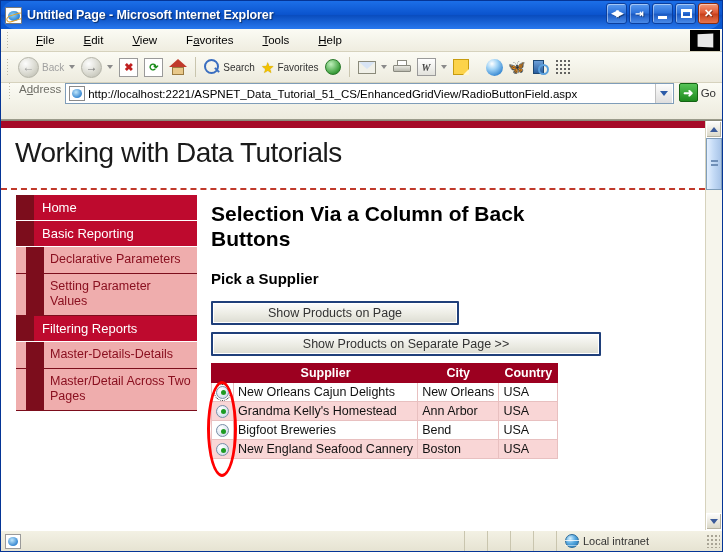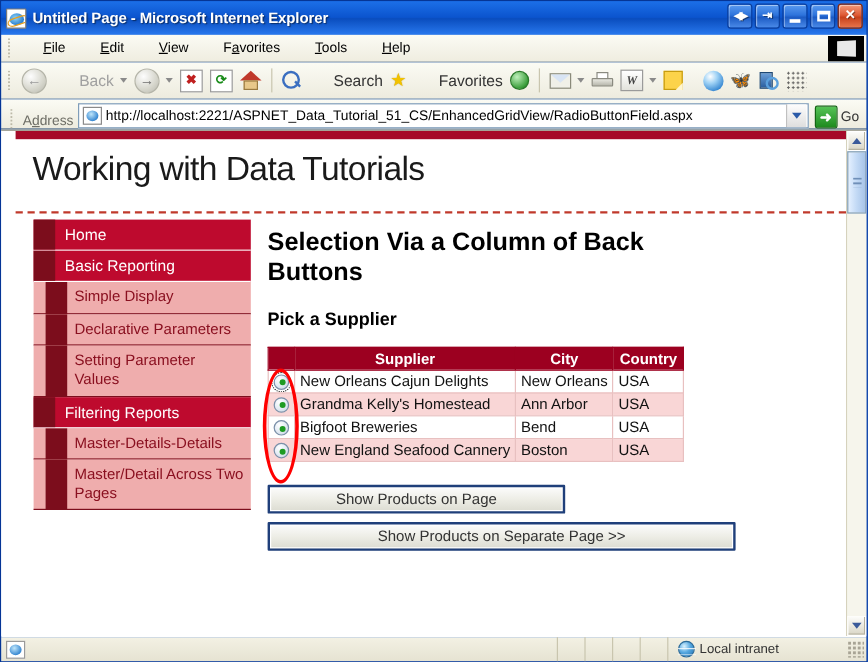--- a/index.html
+++ b/index.html
@@ -20,20 +20,21 @@
     display: flex; flex-direction: column;
   }
 
   
   #titlebar {
     height: 28px; flex: none;
     background: linear-gradient(180deg,#1C6FE8 0%, #0B54CE 48%, #0A4DBE 52%, #2878EE 100%);
     display: flex; align-items: center;
     padding: 0 3px 0 4px;
     position: relative;
+    border-radius: 14px;
   }
   #titlebar .ie-logo {
     width: 17px; height: 17px; flex: none; margin-right: 5px;
     background: #fff; border: 1px solid #7a7a7a; border-radius: 1px;
     position: relative; overflow: hidden;
   }
   #titlebar .ie-logo:before {
     content: ""; position: absolute; left: 2px; top: 3px; width: 12px; height: 10px;
     background: radial-gradient(ellipse at 40% 40%, #8fd4f7 0%, #2a7fd0 70%);
     border-radius: 50%;
@@ -109,21 +110,21 @@
 
   
   #toolbar {
     height: 31px; flex: none;
     background: linear-gradient(180deg,#FBFBF4 0%, #EDEBDE 100%);
     border-bottom: 1px solid #D6D2BD;
     display: flex; align-items: center;
   }
   .tb-sep { width: 1px; height: 20px; background: #C9C5AE; margin: 0 5px; flex: none; }
   .tb-item { display: flex; align-items: center; gap: 3px; padding: 0 3px; white-space: nowrap; }
-  .tb-label { font-size: 13px; color: #333; margin-left: 24px; }
+  .tb-label { font-size: 10px; color: #333; }
   .tb-label.dim { color: #A0A0A0; }
   .tb-caret {
     width: 0; height: 0; border-left: 3.5px solid transparent; border-right: 3.5px solid transparent;
     border-top: 4px solid #8a8a8a; margin-left: 2px;
   }
   .circ-btn {
     width: 21px; height: 21px; border-radius: 50%;
     background: radial-gradient(circle at 35% 30%, #fdfdfd 0%, #d6d6cc 60%, #b6b6ac 100%);
     border: 1px solid #b4b4a8;
     display: flex; align-items: center; justify-content: center;
@@ -218,24 +219,24 @@
   }
   .grid-icon {
     width: 17px; height: 17px;
     background-image: radial-gradient(circle, #4a4a4a 38%, transparent 39%);
     background-size: 4px 4px;
     opacity: .85;
   }
 
   
   #addressbar {
-    height: 25px; flex: none;
+    height: 37px; flex: none;
     background: linear-gradient(180deg,#FBFBF4 0%, #EDEBDE 100%);
     border-bottom: 1px solid #9a9a8a;
-    display: flex; align-items: flex-end; padding: 0 2px;
+    display: flex; align-items: flex-start; padding: 0 2px;
   }
   #address-label { font-size: 11.5px; color: #6e6e66; margin: 0 4px 0 2px; white-space: nowrap; }
   #address-field {
     flex: 1; height: 21px;
     background: #fff; border: 1px solid #7F9DB9;
     display: flex; align-items: center; padding: 0 1px;
     min-width: 0;
   }
   #address-field .page-icon {
     width: 16px; height: 15px; flex: none; margin: 0 3px 0 2px;
@@ -269,21 +270,21 @@
   }
   #go-button .golabel { font-size: 11.5px; color: #333; }
 
   
   #viewport {
     flex: 1; position: relative; background: #fff;
     border-top: 1px solid #8a8a7a;
     display: flex; overflow: hidden;
   }
   #page {
-    flex: 1; position: relative; background: #fff; overflow: hidden; padding-left: 12px;
+    flex: 1; position: relative; background: #fff; overflow: hidden;
   }
   #topbar-red { height: 7px; background: #A60A28; }
 
   #page-header {
     display: flex; align-items: flex-start;
     padding: 6px 12px 8px 14px;
     border-bottom: 2px dashed #C0392B;
     min-height: 62px;
   }
   #page-title {
@@ -600,31 +601,35 @@
 
       <div id="page-header">
         <div id="page-title">Working with Data Tutorials</div>
       </div>
 
       <div id="page-body">
 
         <div id="sidebar">
           <div class="nav-top">Home</div>
           <div class="nav-top">Basic Reporting</div>
-          <div class="nav-sub">Simple Display</div>
           <div class="nav-sub">Declarative Parameters</div>
           <div class="nav-sub">Setting Parameter Values</div>
           <div class="nav-top">Filtering Reports</div>
           <div class="nav-sub">Master-Details-Details</div>
           <div class="nav-sub">Master/Detail Across Two Pages</div>
         </div>
 
         <div id="content">
           <h1>Selection Via a Column of Back Buttons</h1>
           <h2>Pick a Supplier</h2>
+
+          <div id="buttons-area">
+            <div class="aspbtn" id="btn-show-on-page">Show Products on Page</div>
+            <div class="aspbtn" id="btn-show-separate">Show Products on Separate Page &gt;&gt;</div>
+          </div>
 
           <div id="grid-wrap">
             <table class="gridview">
               <thead>
                 <tr>
                   <th class="radio-col"></th>
                   <th>Supplier</th>
                   <th>City</th>
                   <th>Country</th>
                 </tr>
@@ -659,25 +664,20 @@
                     <span class="radio"></span>
                   </td>
                   <td class="supplier-cell">New England Seafood Cannery</td>
                   <td class="city-cell">Boston</td>
                   <td class="country-cell">USA</td>
                 </tr>
               </tbody>
             </table>
             <div id="radio-annotation"></div>
           </div>
-
-          <div id="buttons-area">
-            <div class="aspbtn" id="btn-show-on-page">Show Products on Page</div>
-            <div class="aspbtn" id="btn-show-separate">Show Products on Separate Page &gt;&gt;</div>
-          </div>
         </div>
 
       </div>
     </div>
 
     <div id="scrollbar">
       <div class="sb-arrow">
           <span class="tri-up"></span>
         </div>
       <div id="sb-track">

